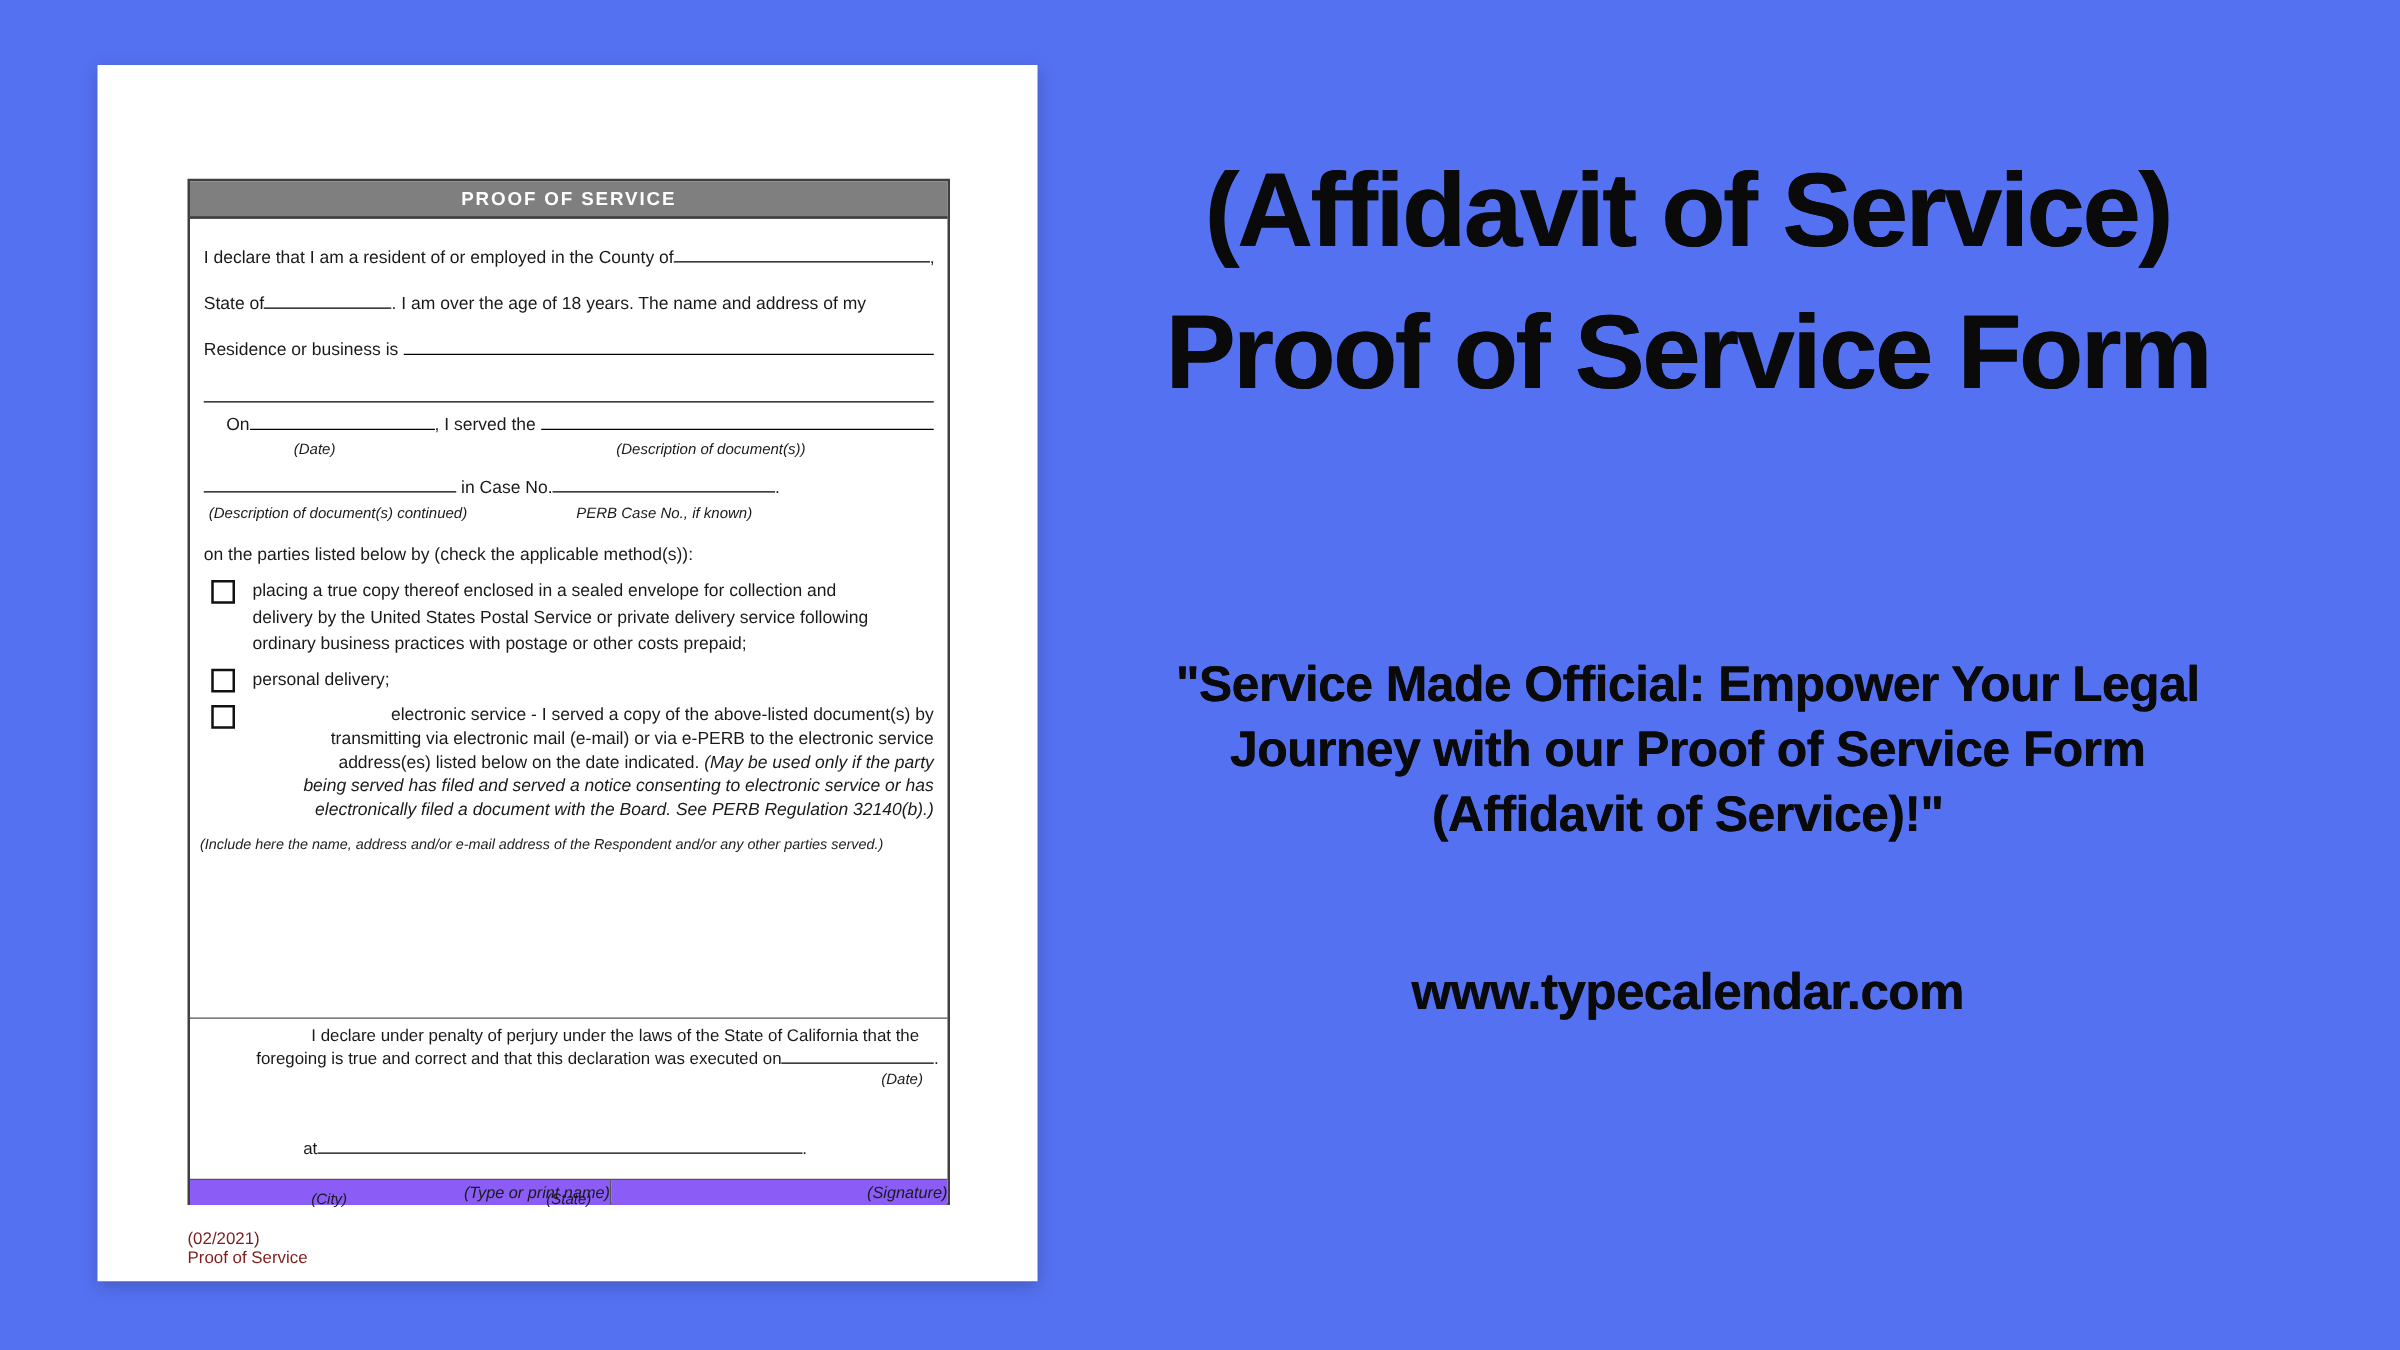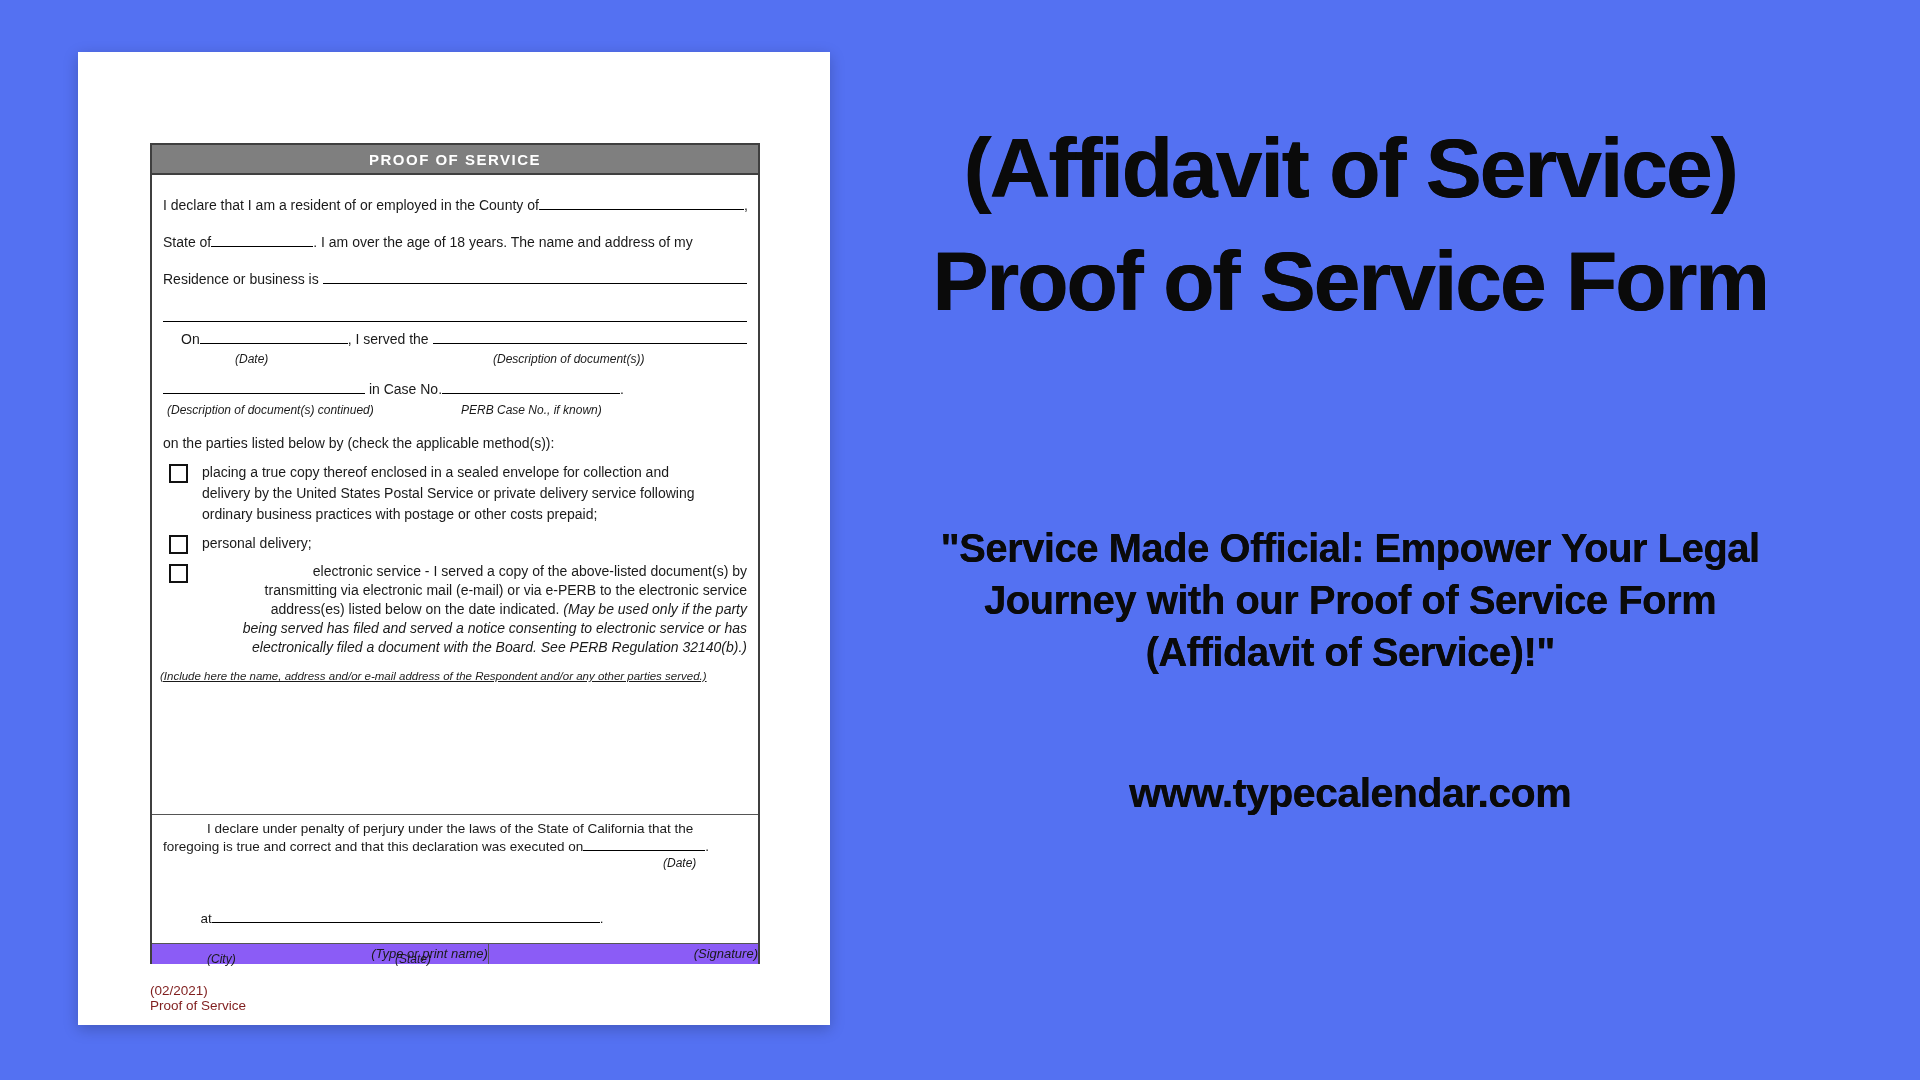--- a/index.html
+++ b/index.html
@@ -30,24 +30,24 @@
   .parties { margin-top:8px; line-height:26px; font-size:14px; }
 
   .cb-item { display:flex; margin-top:6px; }
   .cb-item .cbox { flex:0 0 19px; width:19px; height:19px; border:2px solid #111; margin:2px 14px 0 6px; background:#fff; cursor:pointer; }
   .cb-text { font-size:14px; line-height:21px; white-space:pre-line; width:556px; }
   .cb-text.small { line-height:19px; }
   .cb-text i { font-style:italic; }
   .cb-item.m2 { margin-top:8px;justify-content:flex-end; }
   .cb-item.m3 { margin-top:8px;text-align:right; }
 
-  .sec-include { height:148px; border-bottom:1.5px solid #555; padding:3px 8px 3px 8px;text-decoration:underline; }
+  .sec-include { height:148px; border-bottom:1.5px solid #555; padding:3px 8px 3px 8px; }
   .inc-hint { font-size:11.5px; font-style:italic; color:#222; }
 
-  .sec-declare { height:128px; padding:6px 11px 16px 11px; font-size:13.5px; }
+  .sec-declare { height:128px; padding:6px 11px 16px 11px; font-size:13.5px;margin-left:42px; }
   .dec-l1 { line-height:16px; text-indent:44px; white-space:nowrap; }
   .dec-l2 { line-height:18px; white-space:nowrap; }
   .at-line { line-height:22px; white-space:pre; margin-top:13px; }
 
   .sig-row { display:flex; height:21px; border-top:1.5px solid #555; }
   .sig-cell { background:#8b5cf6; font-size:13px; font-style:italic; text-align:right; line-height:19px; }
   .sig-cell.name { width:55.6%; border-right:1.5px solid #555; }
   .sig-cell.sig  { width:44.4%; }
 
   .form-footer { margin-top:19px; display:flex; justify-content:space-between; font-size:13.5px; color:#7f1d1d; padding-right:34px;flex-direction:column; }

